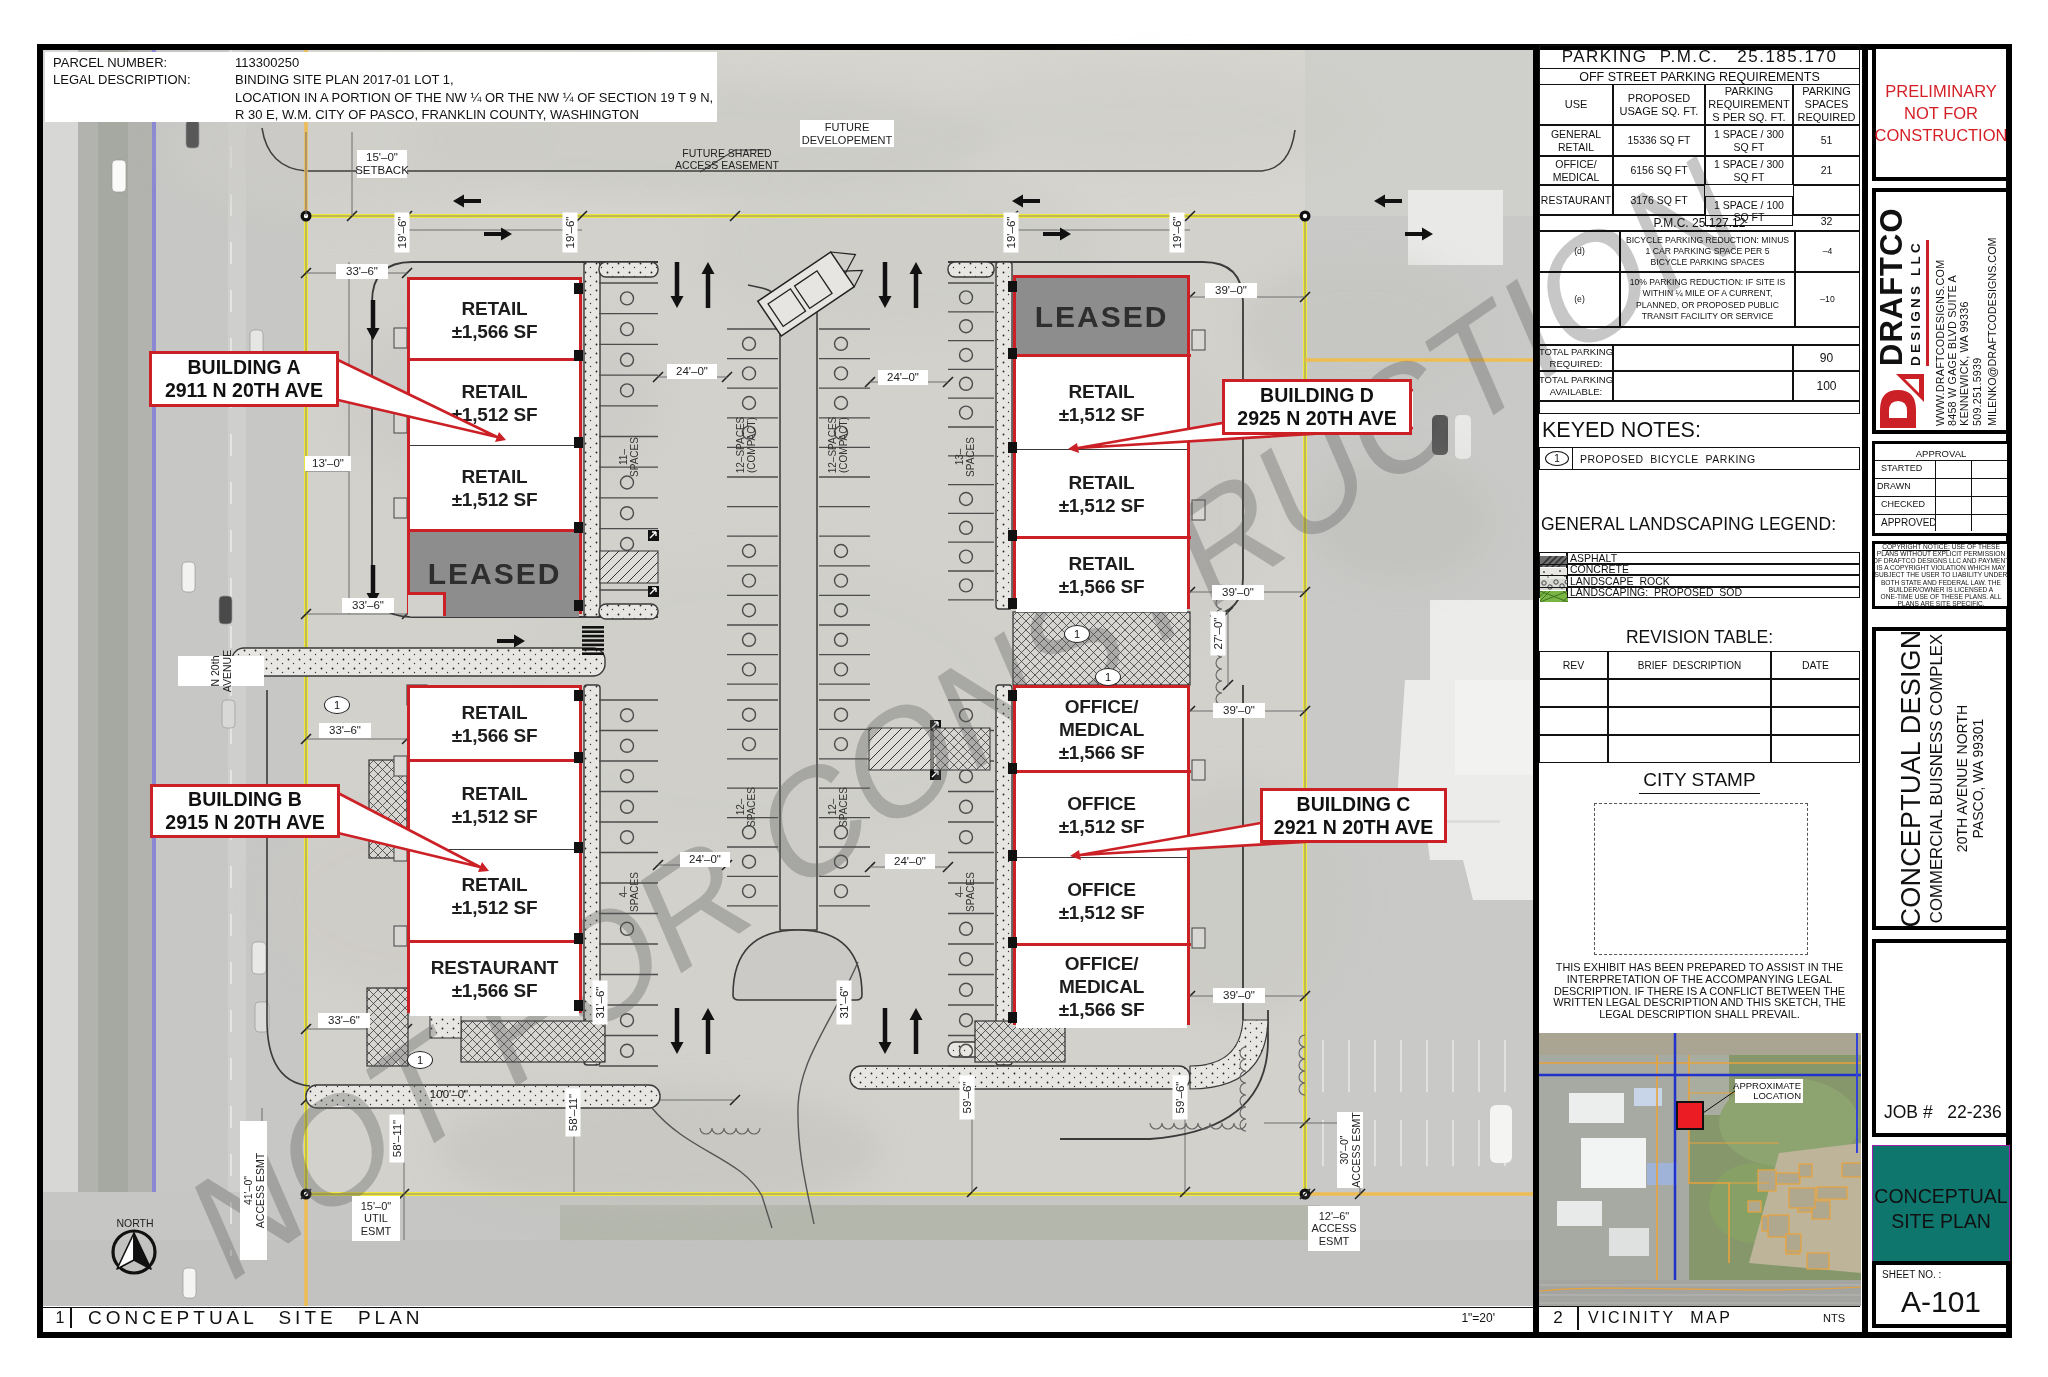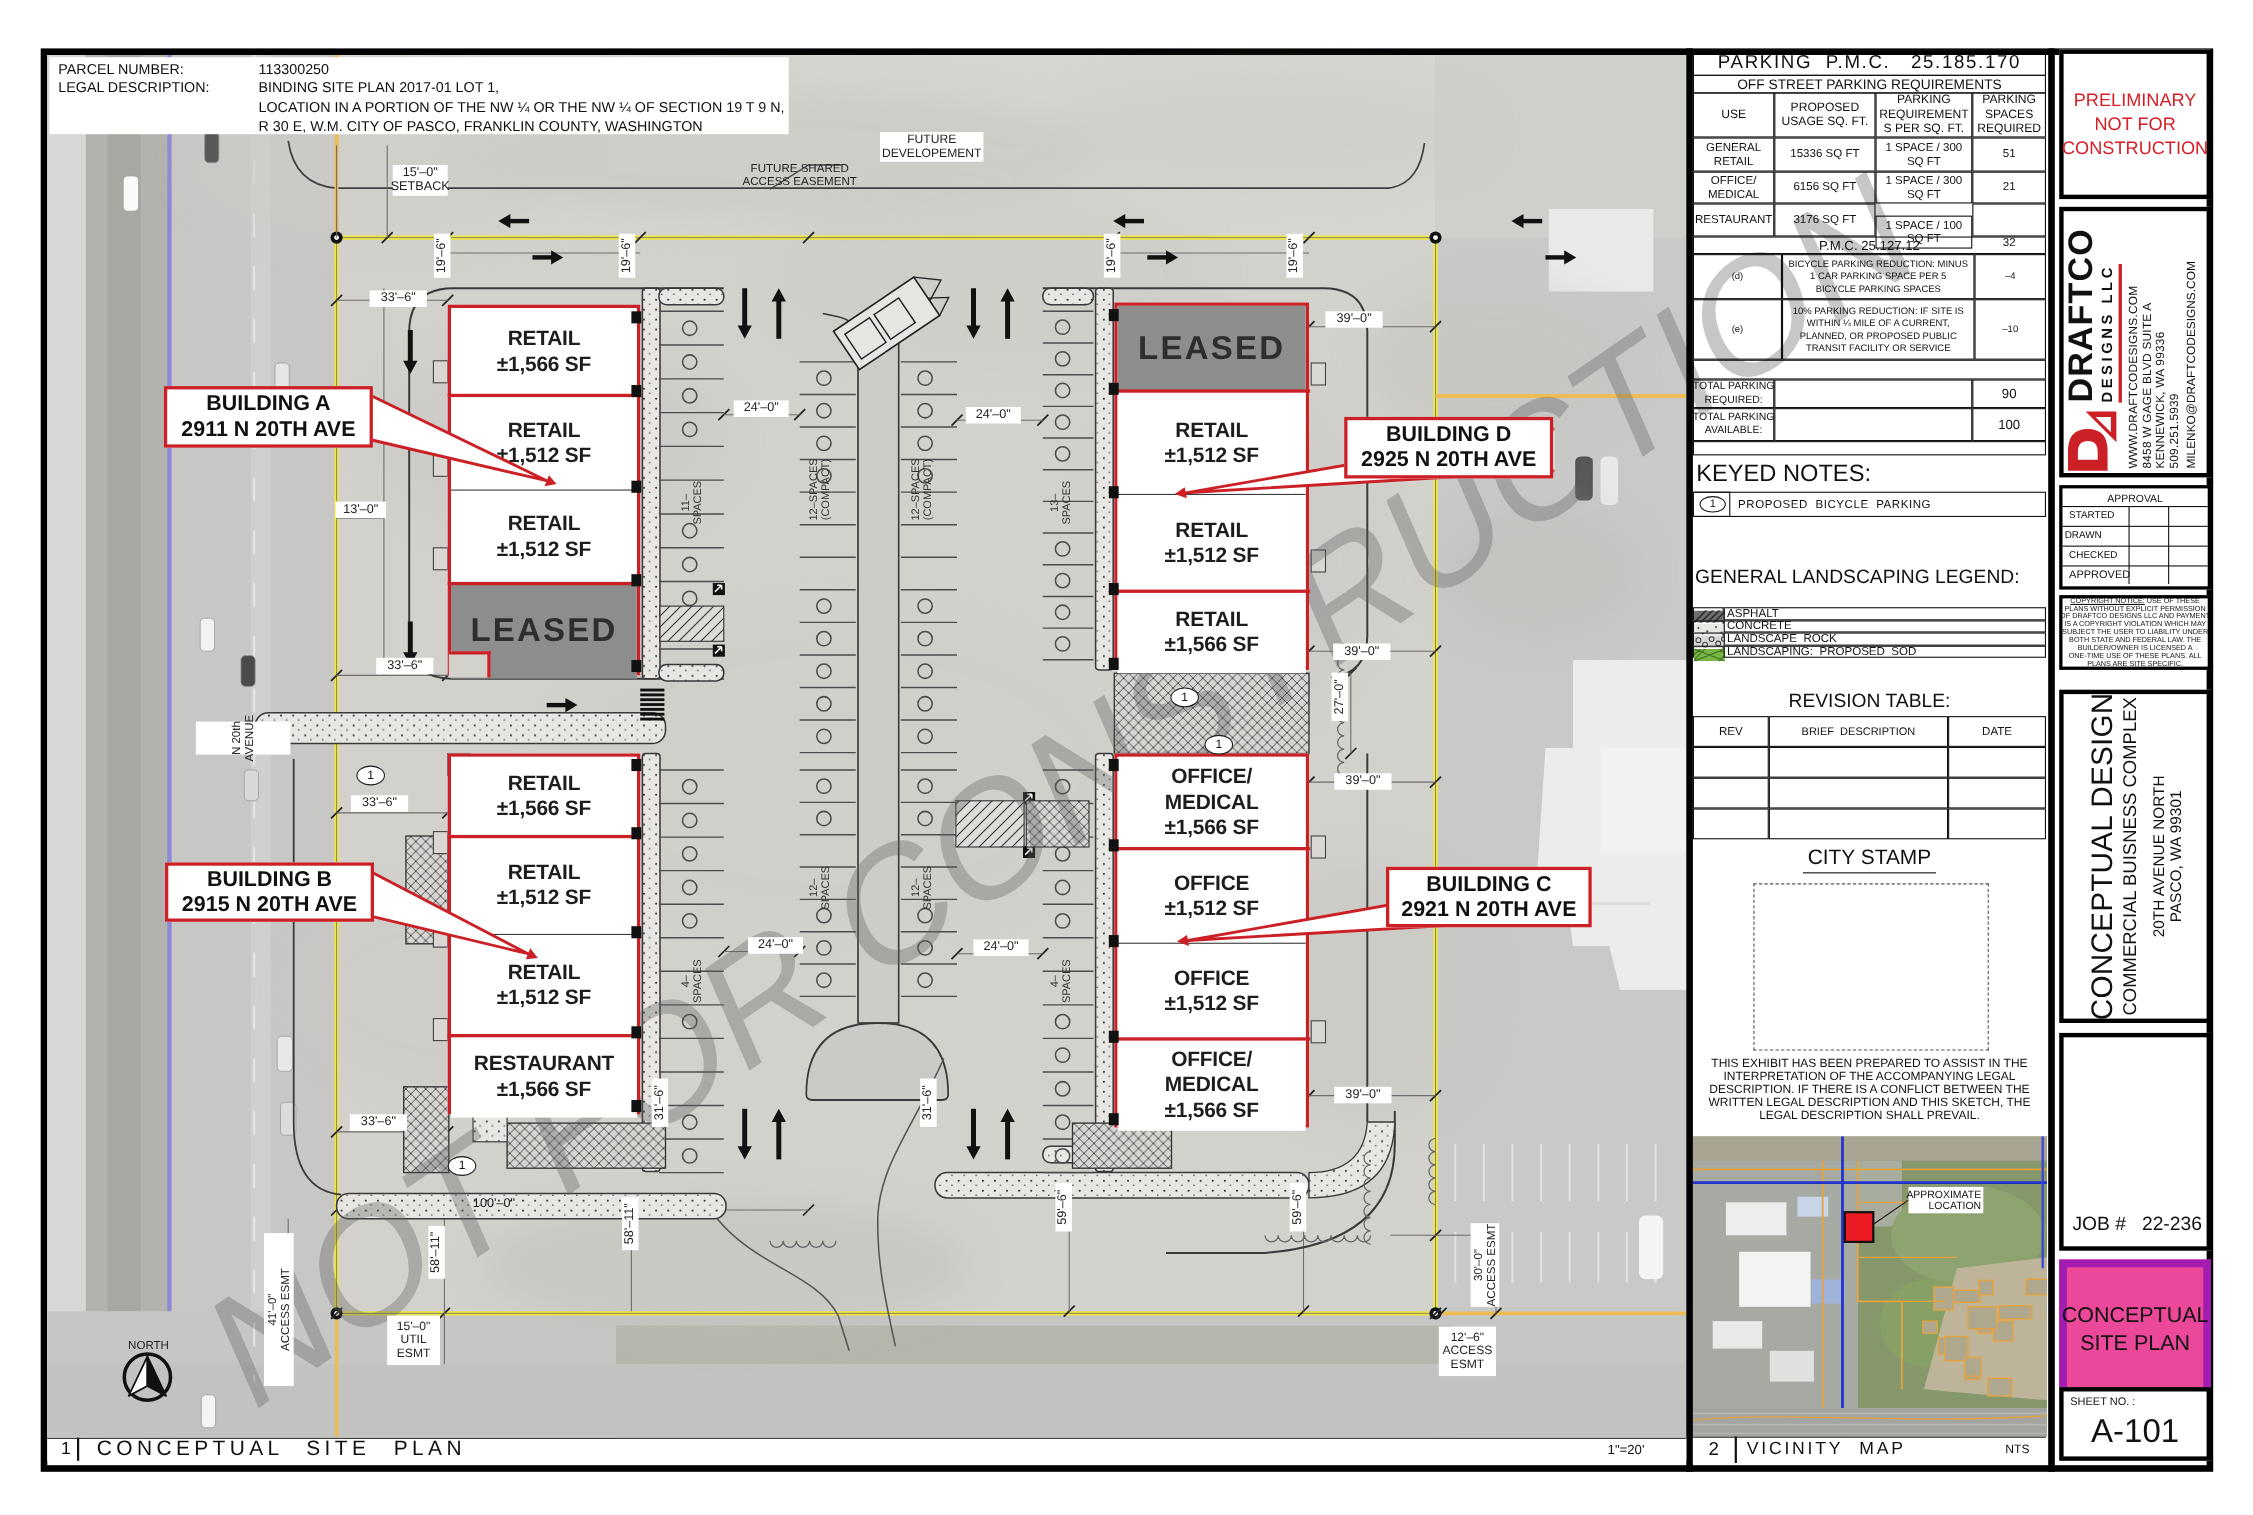--- a/index.html
+++ b/index.html
@@ -729,19 +729,19 @@
     <div style="position:absolute;left:1872px;top:627px;width:138px;height:303px;border:4px solid #000;background:#fff;z-index:12;">
       <div style="position:absolute;left:0;top:0;width:295px;height:130px;transform:rotate(-90deg) translateX(-295px);transform-origin:0 0;display:flex;flex-direction:column;align-items:center;justify-content:center;text-align:center;color:#111;">
         <div style="font-size:27px;line-height:30px;letter-spacing:0.2px;white-space:nowrap;">CONCEPTUAL DESIGN</div>
         <div style="font-size:16.8px;line-height:21px;white-space:nowrap;">COMMERCIAL BUISNESS COMPLEX</div>
         <div style="font-size:14px;line-height:16.5px;margin-top:7px;">20TH AVENUE NORTH<br>PASCO, WA 99301</div>
       </div>
     </div>
     <div style="position:absolute;left:1872px;top:939px;width:138px;height:198px;border:4px solid #000;background:#fff;z-index:12;">
       <div style="position:absolute;left:8px;bottom:10px;font-size:17.5px;color:#111;">JOB #&nbsp;&nbsp;&nbsp;22-236</div>
     </div>
-    <div style="position:absolute;left:1872px;top:1145px;width:138px;height:128px;border:7px solid #a21caf;background:#ec4899;z-index:12;">
+    <div style="position:absolute;left:1872px;top:1145px;width:138px;height:128px;border:1px solid #a21caf;background:#0f766e;z-index:12;">
       <div style="width:100%;height:100%;display:flex;align-items:center;justify-content:center;text-align:center;font-size:19.5px;line-height:25px;color:#111;">CONCEPTUAL<br>SITE PLAN</div>
     </div>
     <div style="position:absolute;left:1872px;top:1261px;width:138px;height:67px;border:4px solid #000;background:#fff;z-index:12;">
       <div style="position:absolute;left:6px;top:4px;font-size:10px;color:#111;">SHEET NO. :</div>
       <div style="position:absolute;left:0;top:20px;width:100%;text-align:center;font-size:30px;color:#111;">A-101</div>
     </div>
   </div>
 </body></html>

